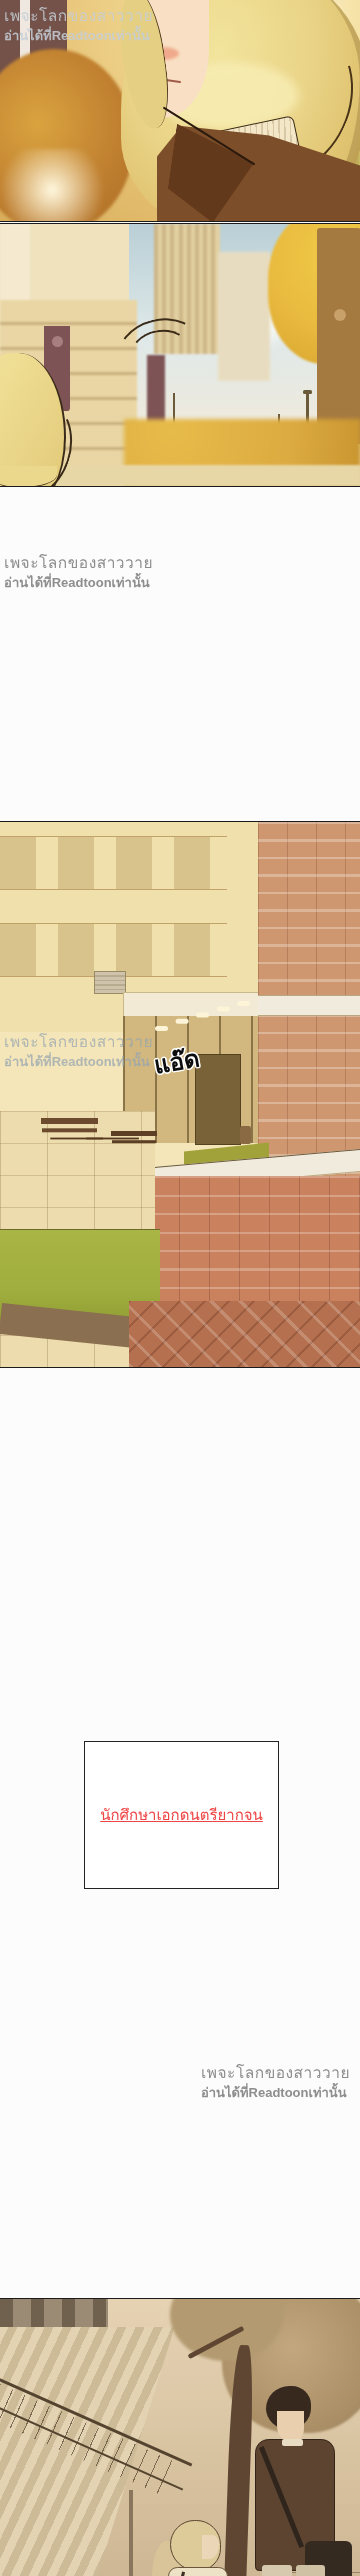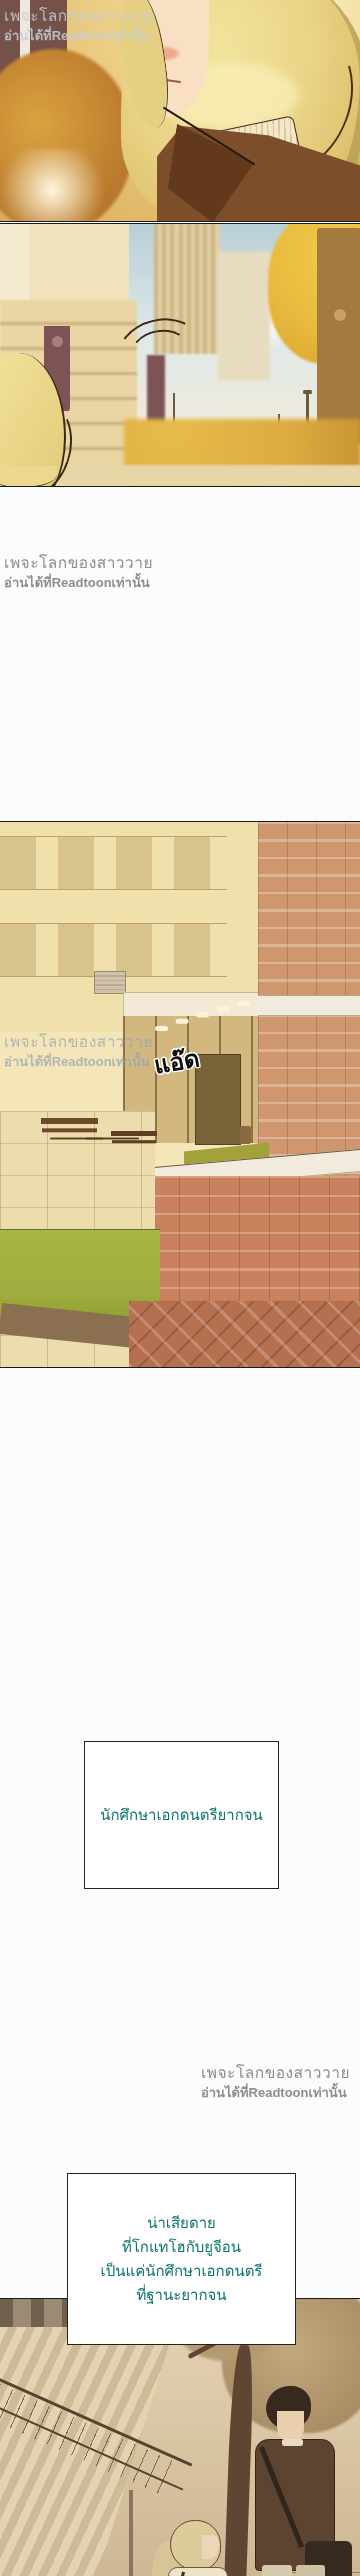--- a/index.html
+++ b/index.html
@@ -5,21 +5,21 @@
   html,body{margin:0;padding:0;background:#ffffff;}
   #page{position:relative;width:361px;height:4021px;margin:0;background:#fcfcfc;overflow:hidden;
         font-family:"Liberation Sans","DejaVu Sans",sans-serif;}
   .abs{position:absolute;}
   .panel{position:absolute;left:0;width:361px;overflow:hidden;z-index:1;}
   .pborder-b{border-bottom:1px solid #1b1b1b;}
   .pborder-t{border-top:1px solid #1b1b1b;}
   
   .nbox{position:absolute;background:#ffffff;border:1px solid #222;z-index:5;
         display:flex;flex-direction:column;justify-content:center;align-items:center;}
-  .nline{font-size:15px;line-height:24px;color:#0f766e;white-space:nowrap;}
+  .nline{font-size:15px;line-height:24px;color:#ef4444;white-space:nowrap;text-decoration:underline;}
   
   .wm{position:absolute;z-index:6;pointer-events:none;}
   .wm .l1{font-size:15.5px;line-height:21.6px;letter-spacing:0.5px;}
   .wm .l2{font-size:13px;line-height:17.5px;font-weight:bold;}
   .wm-gray{color:#8e8e8e;}
   .wm-overlay{color:rgba(148,164,178,0.72);}
   .wm-light{color:rgba(196,206,214,0.85);}
   
   .sfx{position:absolute;z-index:4;font-weight:bold;color:#0d0d0d;
        text-shadow:-1.5px 0 0 #fff,1.5px 0 0 #fff,0 -1.5px 0 #fff,0 1.5px 0 #fff,
@@ -126,26 +126,20 @@
 
   <div class="nbox" style="left:84px;top:1741px;width:193px;height:146px;">
     <div class="nline">นักศึกษาเอกดนตรียากจน</div>
   </div>
 
   <div class="wm wm-gray" style="left:201px;top:2062px;">
     <div class="l1">เพจะโลกของสาววาย</div>
     <div class="l2">อ่านได้ที่Readtoonเท่านั้น</div>
   </div>
 
-  <div class="nbox" style="left:67px;top:2173px;width:227px;height:170px;">
-    <div class="nline">น่าเสียดาย</div>
-    <div class="nline">ที่โกแทโฮกับยูจีอน</div>
-    <div class="nline">เป็นแค่นักศึกษาเอกดนตรี</div>
-    <div class="nline">ที่ฐานะยากจน</div>
-  </div>
 
   <div class="panel pborder-t pborder-b" style="top:2298px;height:361px;background:linear-gradient(180deg,#e6d3b4 0%,#d3bd9a 60%,#c7b08c 100%);">
     <div class="abs" style="left:0;top:0;width:108px;height:64px;background:repeating-linear-gradient(90deg,#6f614e 0 13.4px,#9c8b74 13.4px 31px),#9c8b74;filter:blur(0.5px);"></div>
     <div class="abs" style="left:-10.3px;top:28px;width:185px;height:268px;background:repeating-linear-gradient(115deg,#cdbb98 0 8.2px,#e3d3b2 8.2px 16.5px);clip-path:polygon(0 0,100% 0,55% 100%,0 100%);"></div>
     <div class="abs" style="left:-5.2px;top:77px;width:216px;height:2.6px;background:#54432e;transform:rotate(24deg);transform-origin:left top;"></div>
     <div class="abs" style="left:-5.2px;top:106px;width:206px;height:2.1px;background:#54432e;transform:rotate(24deg);transform-origin:left top;"></div>
     <div class="abs" style="left:0;top:85px;width:196px;height:36px;background:repeating-linear-gradient(90deg,#54432e 0 1px,transparent 1px 13.4px);transform:rotate(24deg);transform-origin:left top;opacity:.7;"></div>
     <div class="abs" style="left:286px;top:273px;width:75px;height:57px;background:repeating-linear-gradient(180deg,#8a765c 0 1.5px,transparent 1.5px 12.4px);opacity:.8;"></div>
     <div class="abs" style="left:222px;top:-20.6px;width:155px;height:155px;background:radial-gradient(circle at 45% 45%,#c2a77f 0%,#a98e66 70%,#937a55 100%);border-radius:45%;filter:blur(1px);"></div>
     <div class="abs" style="left:170px;top:-31px;width:113px;height:93px;background:#b39a70;border-radius:50%;filter:blur(1.5px);"></div>

